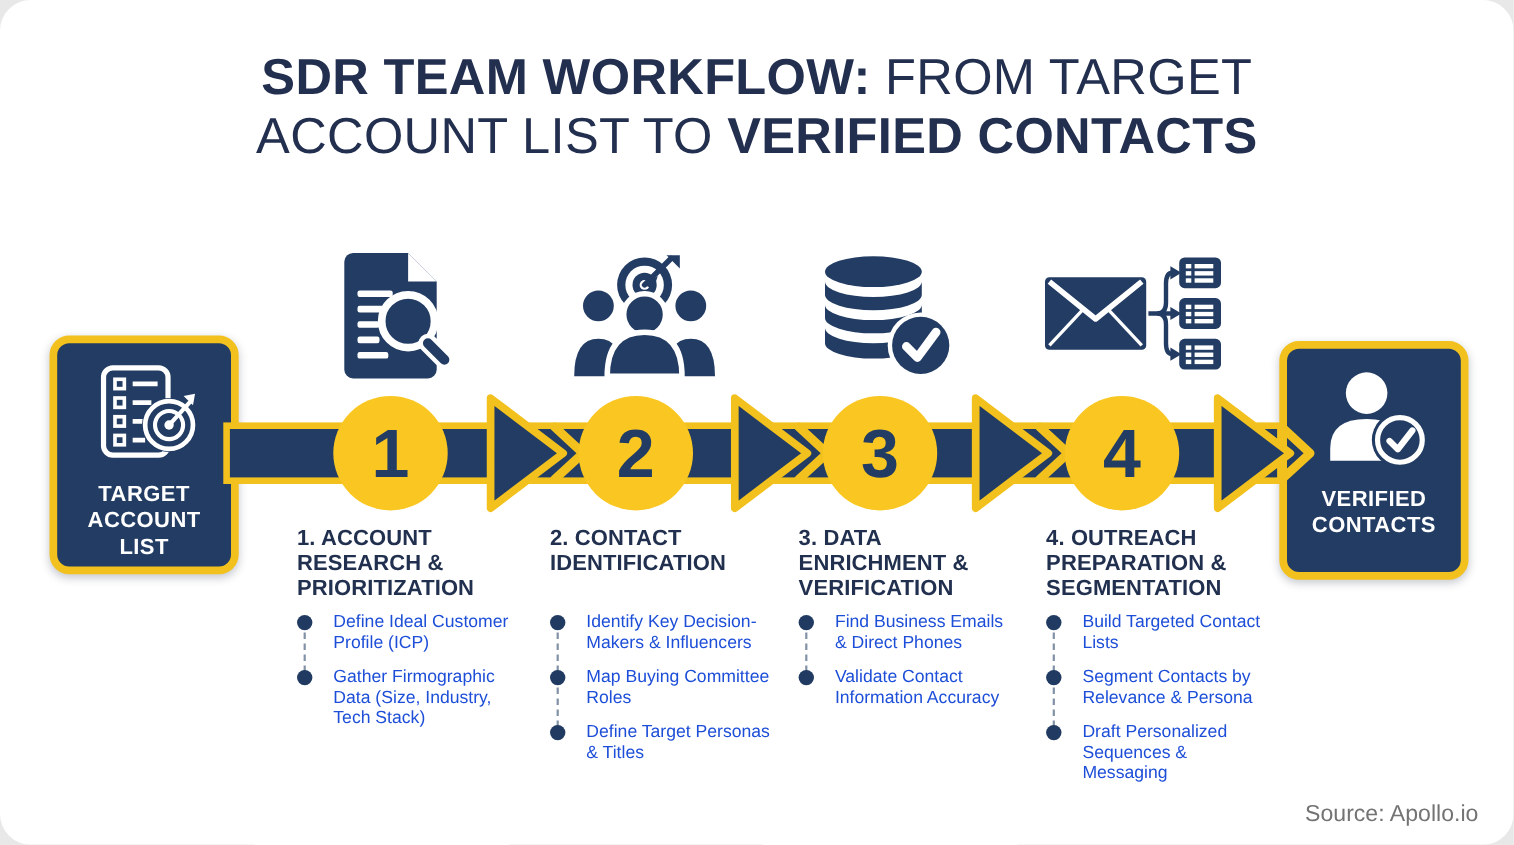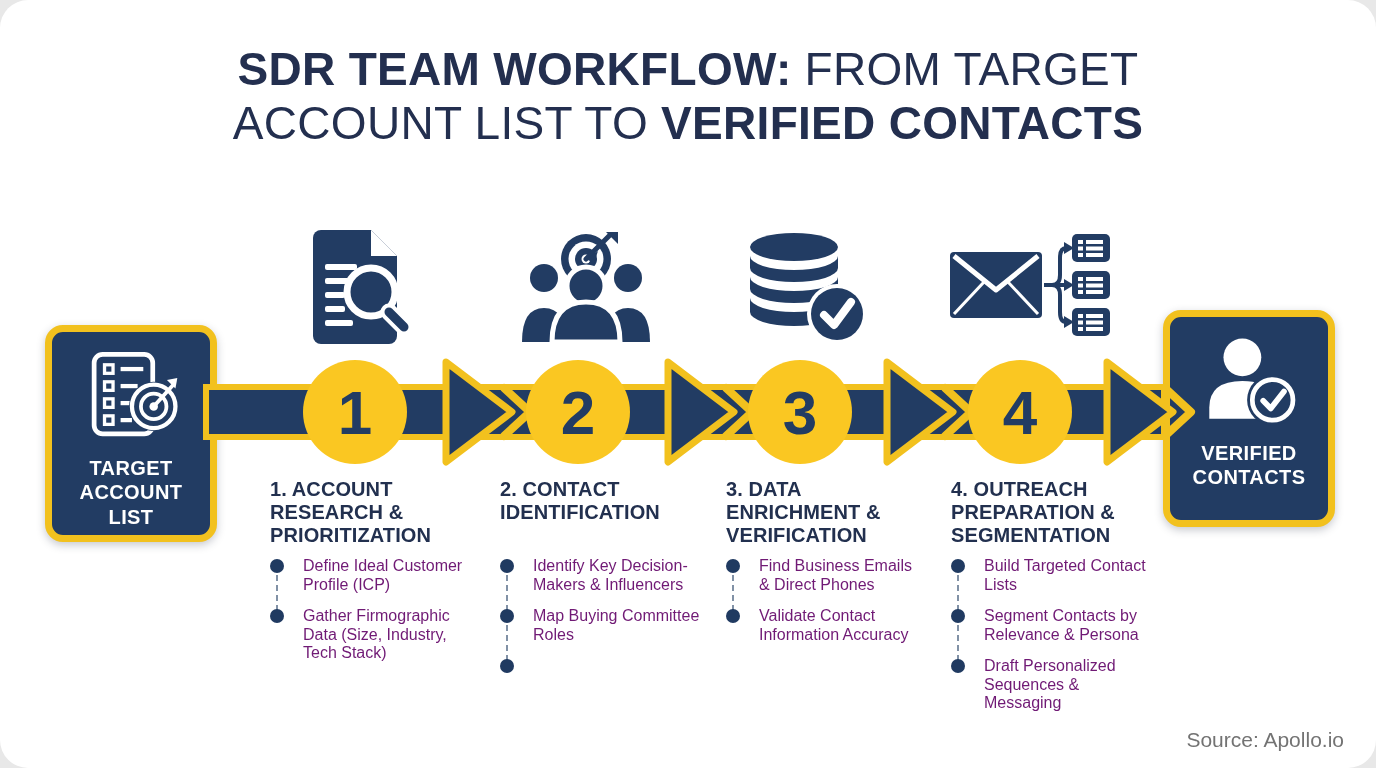--- a/index.html
+++ b/index.html
@@ -16,21 +16,21 @@
   }
   .title .b { font-weight:700; }
   .title .r { font-weight:400; }
   
   .node {
     position:absolute; width:172px; height:217px;
     background:#223C63; border:7px solid #F2C11E; border-radius:18px;
     display:flex; flex-direction:column; align-items:center; justify-content:flex-start;
     padding-top:16px; box-shadow:0 3px 8px rgba(30,40,60,.25);
   }
-  .node-start { left:45px; top:325px; }
+  .node-start { left:45px; top:305px; }
   .node-end   { left:1163px; top:310px; }
   .node-label {
     color:#ffffff; font-weight:700; font-size:20px; text-align:center;
     line-height:1.22; letter-spacing:.4px; margin-top:8px; width:132px;
   }
   
   .arrow-band { position:absolute; left:198px; top:354px; width:1010px; height:116px; }
   
   .step-icon { position:absolute; }
   .icon1 { left:303px; top:226px; }
@@ -40,21 +40,21 @@
   
   .col { position:absolute; top:478px; width:200px; }
   .col1 { left:270px; } .col2 { left:500px; } .col3 { left:726px; } .col4 { left:951px; }
   .step-title {
     color:#22304F; font-weight:700; font-size:20px; line-height:1.14;
     min-height:79px; letter-spacing:.1px;
   }
   .bullets { list-style:none; }
   .bullets li {
     position:relative; padding-left:33px; padding-bottom:13px;
-    color:#701a75; font-size:16px; line-height:1.16;
+    color:#1d4ed8; font-size:16px; line-height:1.16;
   }
   .bullets li:last-child { padding-bottom:0; }
   .bullets li .dot {
     position:absolute; left:0; top:2px; width:14px; height:14px;
     border-radius:50%; background:#203A61;
   }
   .bullets li .link {
     position:absolute; left:6px; top:18px; bottom:-4px;
     border-left:2px dashed #8191A6;
   }
@@ -226,21 +226,21 @@
       <li><span class="dot"></span><span class="link"></span><span>Define Ideal Customer Profile (ICP)</span></li>
       <li><span class="dot"></span><span>Gather Firmographic Data (Size, Industry, Tech Stack)</span></li>
     </ul>
   </div>
 
   <div class="col col2">
     <div class="step-title">2. CONTACT IDENTIFICATION</div>
     <ul class="bullets">
       <li><span class="dot"></span><span class="link"></span><span>Identify Key Decision-Makers &amp; Influencers</span></li>
       <li><span class="dot"></span><span class="link"></span><span>Map Buying Committee Roles</span></li>
-      <li><span class="dot"></span></li>
+      <li><span class="dot"></span><span>Define Target Personas &amp; Titles</span></li>
     </ul>
   </div>
 
   <div class="col col3">
     <div class="step-title">3. DATA ENRICHMENT &amp; VERIFICATION</div>
     <ul class="bullets">
       <li><span class="dot"></span><span class="link"></span><span>Find Business Emails &amp; Direct Phones</span></li>
       <li><span class="dot"></span><span class="link"></span><span>Validate Contact Information Accuracy</span></li>
     </ul>
   </div>

